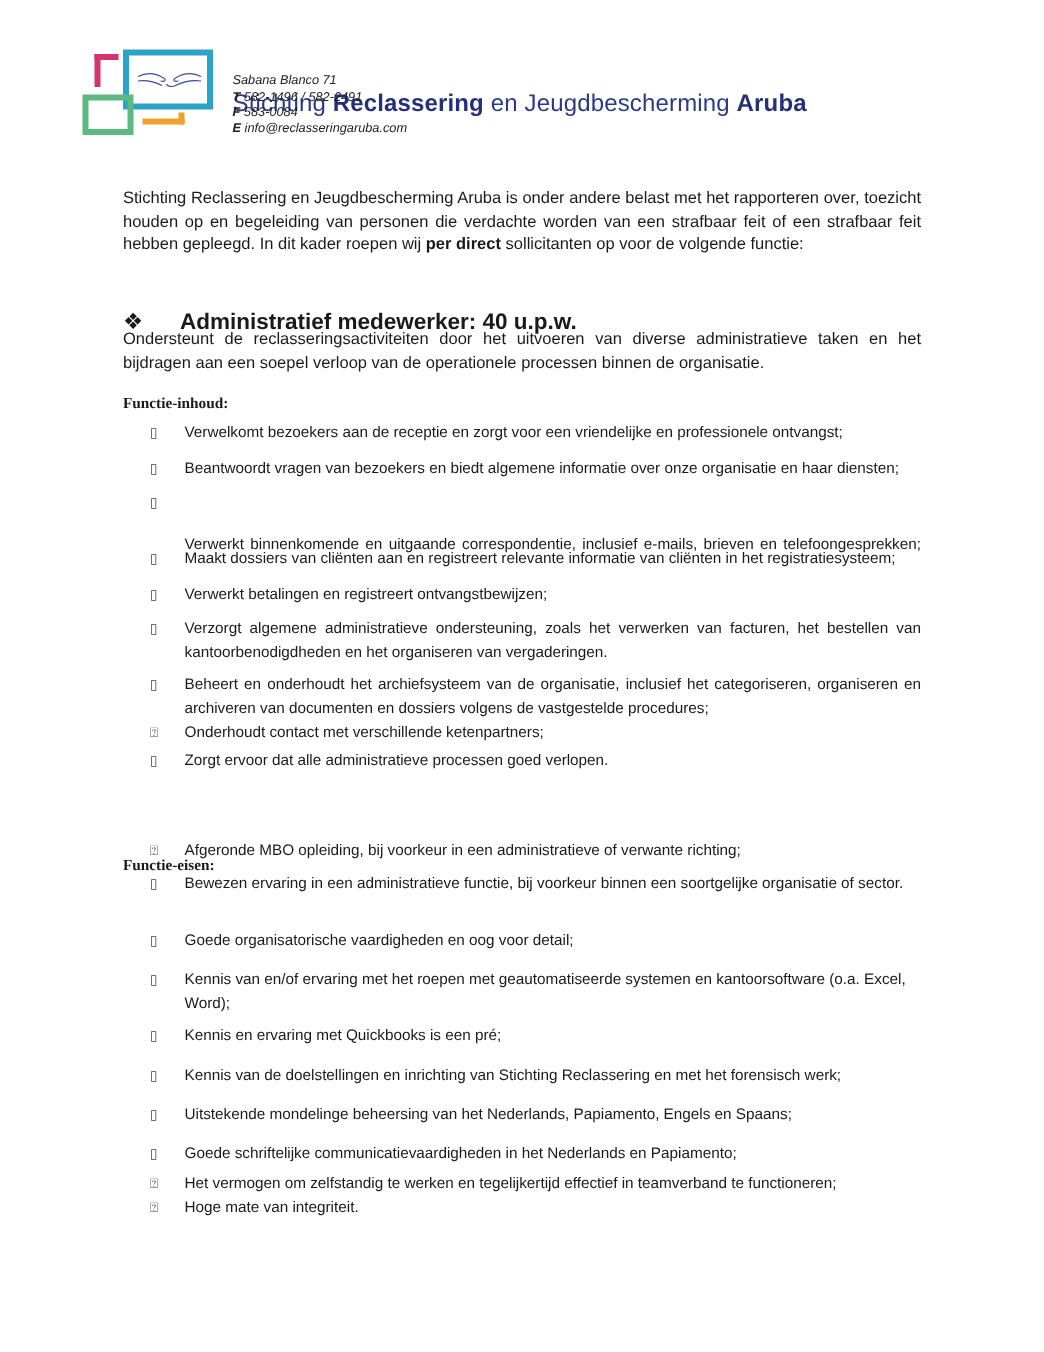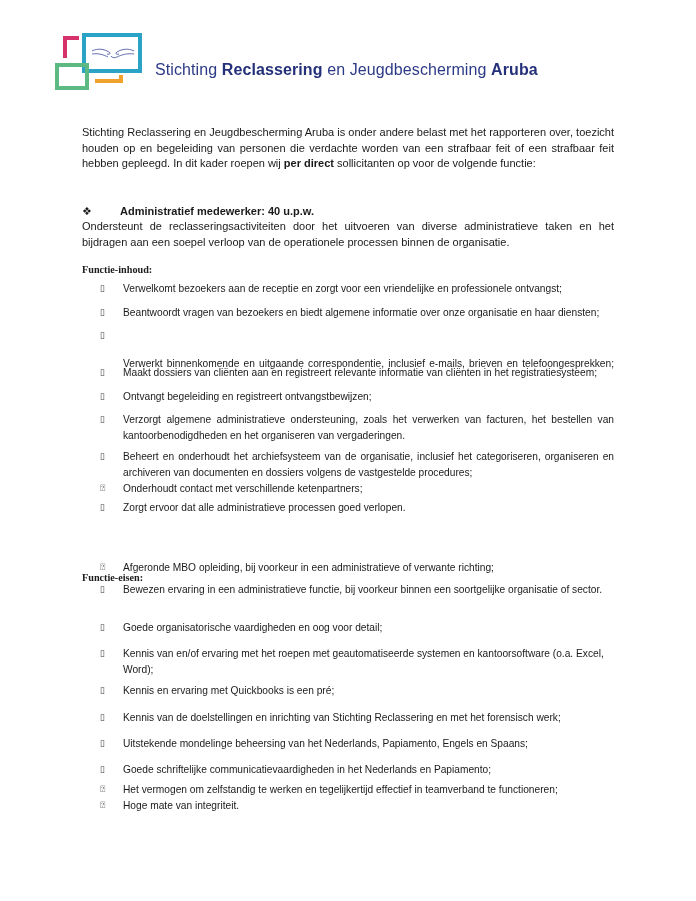--- a/index.html
+++ b/index.html
@@ -17,21 +17,21 @@
   .logo .orange-v { position:absolute; left:64px; top:45px; width:4px; height:8px; background:#f0a22d; }
   .logo .hands { position:absolute; left:35px; top:12px; width:46px; height:20px; }
 
   .org-title { position:absolute; left:155px; top:29px; font-size:16px; color:#2c3a86; white-space:nowrap; letter-spacing:0.1px;margin-top:32px; }
   .org-title b { font-weight:bold; color:#243079; }
   .contact { position:absolute; left:155px; top:48px; font-size:8.5px; font-style:italic; color:#222; line-height:10.5px; }
   .contact b { font-style:italic; font-weight:bold; }
 
   .para { position:absolute; left:82px; width:532px; font-size:11px; line-height:15.5px; text-align:justify; }
   .intro { top:125px; }
-  .job-heading { position:absolute; left:82px; top:205px; font-size:11px; font-weight:bold; }
+  .job-heading { position:absolute; left:82px; top:205px; font-size:15px; font-weight:bold; }
   .job-heading .diamond { display:inline-block; width:38px; font-weight:normal; }
   .job-desc { top:219px; }
   .section-title { position:absolute; left:82px; font-size:10.2px; font-weight:bold;font-family:Liberation Serif, serif; }
 
   .item { position:absolute; left:100px; width:514px; font-size:10.2px; line-height:15.5px; }
   .item .bullet { position:absolute; left:0; top:0; font-size:9px; color:#444; width:12px; }
   .item .text { position:absolute; left:23px; right:0; top:0; text-align:justify; }
   .item.req .text { text-align:left; }
   .item.wide .text { text-align:justify; text-align-last:justify;margin-top:28px; }
 </style>
@@ -52,20 +52,26 @@
     </svg>
     <div class="green-box"></div>
     <div class="orange"></div>
     <div class="orange-v"></div>
   </div>
 
   <div class="org-title">
     <span>Stichting </span><b>Reclassering</b><span> en Jeugdbescherming </span><b>Aruba</b>
   </div>
 
+  <div class="contact">
+    <div>Sabana Blanco 71</div>
+    <div><b>T</b> <span>582-1496 / 582-2491</span></div>
+    <div><b>F</b> <span>583-0084</span></div>
+    <div><b>E</b> <span>info@reclasseringaruba.com</span></div>
+  </div>
 
   <div class="para intro">
     <span>Stichting Reclassering en Jeugdbescherming Aruba is onder andere belast met het rapporteren over, toezicht houden op en begeleiding van personen die verdachte worden van een strafbaar feit of een strafbaar feit hebben gepleegd.  In dit kader roepen wij </span><b>per direct</b><span> sollicitanten op voor de volgende functie:</span>
   </div>
 
   <div class="job-heading">
     <span class="diamond">❖</span><span>Administratief medewerker: 40 u.p.w.</span>
   </div>
   <div class="para job-desc">Ondersteunt de reclasseringsactiviteiten door het uitvoeren van diverse administratieve taken en het bijdragen aan een soepel verloop van de operationele processen binnen de organisatie.</div>
 
@@ -82,21 +88,21 @@
       <div class="item duty wide" style="top: 328px;">
         <span class="bullet">▯</span>
         <span class="text">Verwerkt binnenkomende en uitgaande correspondentie, inclusief e-mails, brieven en telefoongesprekken;</span>
       </div>
       <div class="item duty" style="top: 365px;">
         <span class="bullet">▯</span>
         <span class="text">Maakt dossiers van cliënten aan en registreert relevante informatie van cliënten in het registratiesysteem;</span>
       </div>
       <div class="item duty" style="top: 389px;">
         <span class="bullet">▯</span>
-        <span class="text">Ontvangt begeleiding en registreert ontvangstbewijzen;</span>
+        <span class="text">Verwerkt betalingen en registreert ontvangstbewijzen;</span>
       </div>
       <div class="item duty" style="top: 412px;">
         <span class="bullet">▯</span>
         <span class="text">Verzorgt algemene administratieve ondersteuning, zoals het verwerken van facturen, het bestellen van kantoorbenodigdheden en het organiseren van vergaderingen.</span>
       </div>
       <div class="item duty" style="top: 449px;">
         <span class="bullet">▯</span>
         <span class="text">Beheert en onderhoudt het archiefsysteem van de organisatie, inclusief het categoriseren, organiseren en archiveren van documenten en dossiers volgens de vastgestelde procedures;</span>
       </div>
       <div class="item duty" style="top: 481px;">

